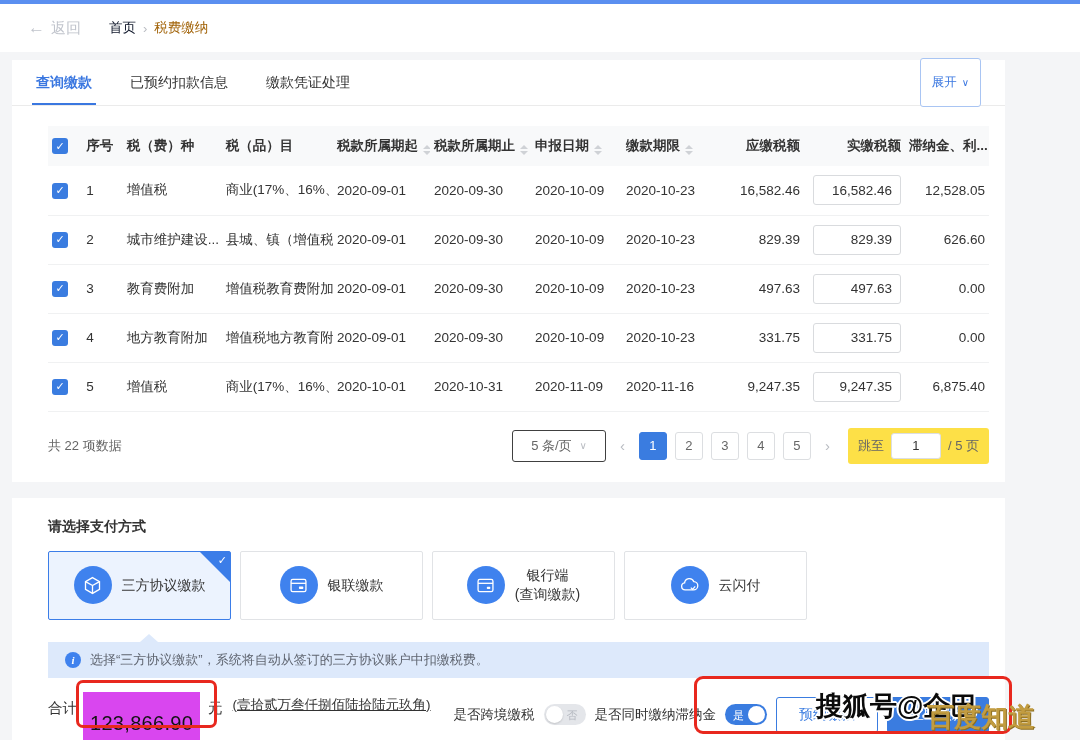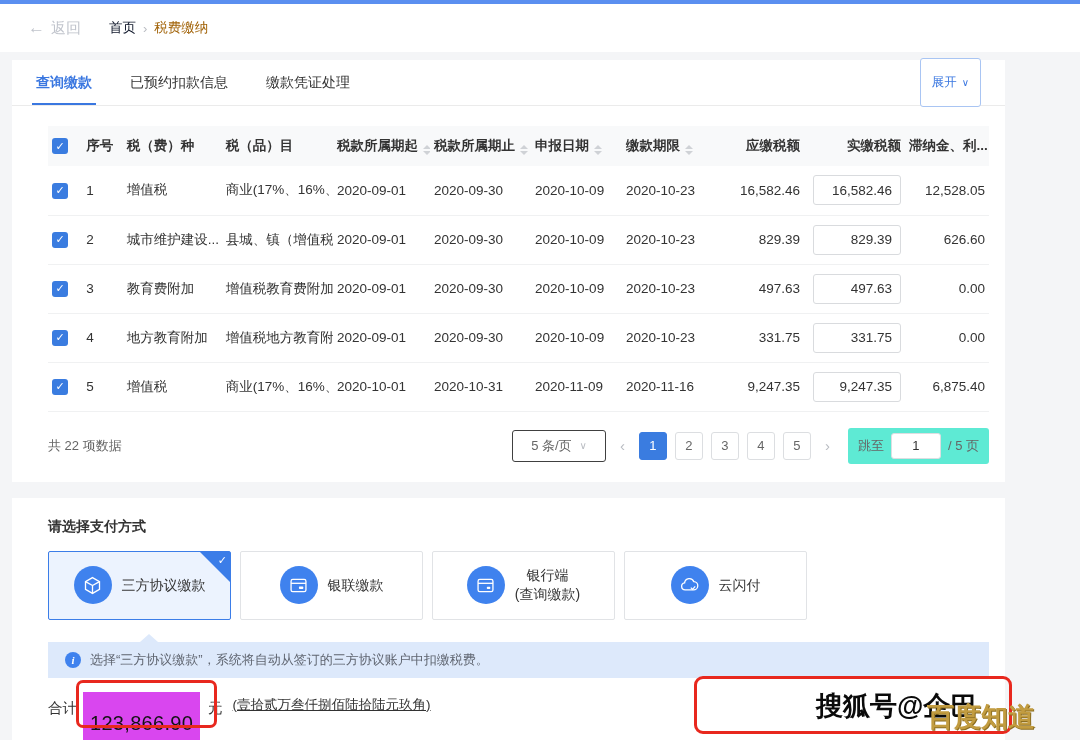--- a/index.html
+++ b/index.html
@@ -54,21 +54,21 @@
   
   .pager { display:flex; align-items:center; padding:16px 16px 18px 36px; font-size:13px; color:#666; }
   .pager-right { margin-left:auto; display:flex; align-items:center; gap:8px; }
   .size-select { border:1px solid #404040; border-radius:3px; padding:6px 18px; display:flex; gap:8px;
     align-items:center; color:#666; cursor:pointer; background:#fff; }
   .size-select .caret { color:#b9bcc2; font-size:10px; }
   .pg-arrow { color:#b9bcc2; padding:0 6px; font-size:15px; cursor:pointer; }
   .pg { width:28px; height:28px; border:1px solid #dcdee1; border-radius:3px; background:#fff; color:#666;
     display:flex; align-items:center; justify-content:center; cursor:pointer; }
   .pg.active { background:#3a7ce0; border-color:#3a7ce0; color:#fff; }
-  .jump { background:#5eead4; border-radius:3px; display:flex; align-items:center; gap:7px; padding:5px 10px; margin-left:4px; }
+  .jump { background:#fde047; border-radius:3px; display:flex; align-items:center; gap:7px; padding:5px 10px; margin-left:4px; }
   .jump input { width:50px; height:26px; border:1px solid #dcdee1; border-radius:3px; text-align:center;
     font-size:13px; color:#333; font-family:inherit; background:#fff; }
 
   
   .pay-label { font-weight:bold; font-size:14px; color:#333; padding:20px 0 0 36px; }
   .methods { display:flex; gap:9px; margin:15px 16px 0 36px; }
   .method { width:183px; height:69px; border:1px solid #e1e3e6; border-radius:2px; background:#fff;
     display:flex; align-items:center; justify-content:center; gap:10px; font-size:14px; color:#333;
     position:relative; cursor:pointer; text-align:center; line-height:1.35; }
   .method.selected { border:1px solid #3b7de8; background:#ecf3fe; }
@@ -332,20 +332,34 @@
   <div class="notice">
     <span class="info-icon">i</span>
     <span>选择“三方协议缴款”，系统将自动从签订的三方协议账户中扣缴税费。</span>
   </div>
 
   <div class="summary">
     <span class="sum-label">合计</span>
     <span class="amount">123,866.90</span>
     <span class="unit">元</span>
     <span class="capital">(壹拾贰万叁仟捌佰陆拾陆元玖角)</span>
+    <div class="sum-right">
+      <span class="tg-label">是否跨境缴税</span>
+      <span class="toggle off">
+        <span class="knob"></span>
+        <span class="tg-text">否</span>
+      </span>
+      <span class="tg-label">是否同时缴纳滞纳金</span>
+      <span class="toggle on">
+        <span class="tg-text">是</span>
+        <span class="knob"></span>
+      </span>
+      <button class="btn btn-ghost">预约缴款</button>
+      <button class="btn btn-primary">立即缴款</button>
+    </div>
   </div>
 </div>
 
 <div class="redbox redbox1"></div>
 <div class="redbox redbox2"></div>
 
 <div class="wm wm1">搜狐号@企巴</div>
 <div class="wm wm2">百度知道</div>
 
 </body></html>

